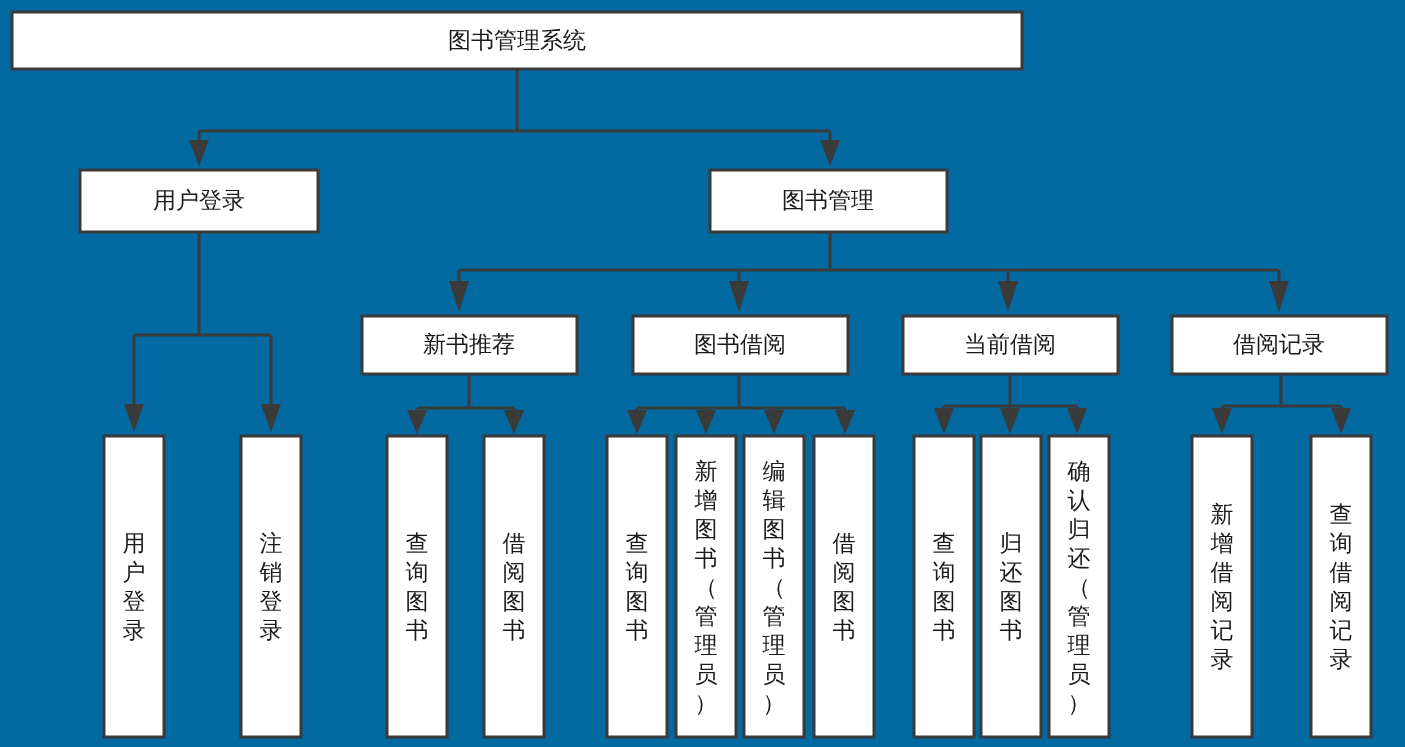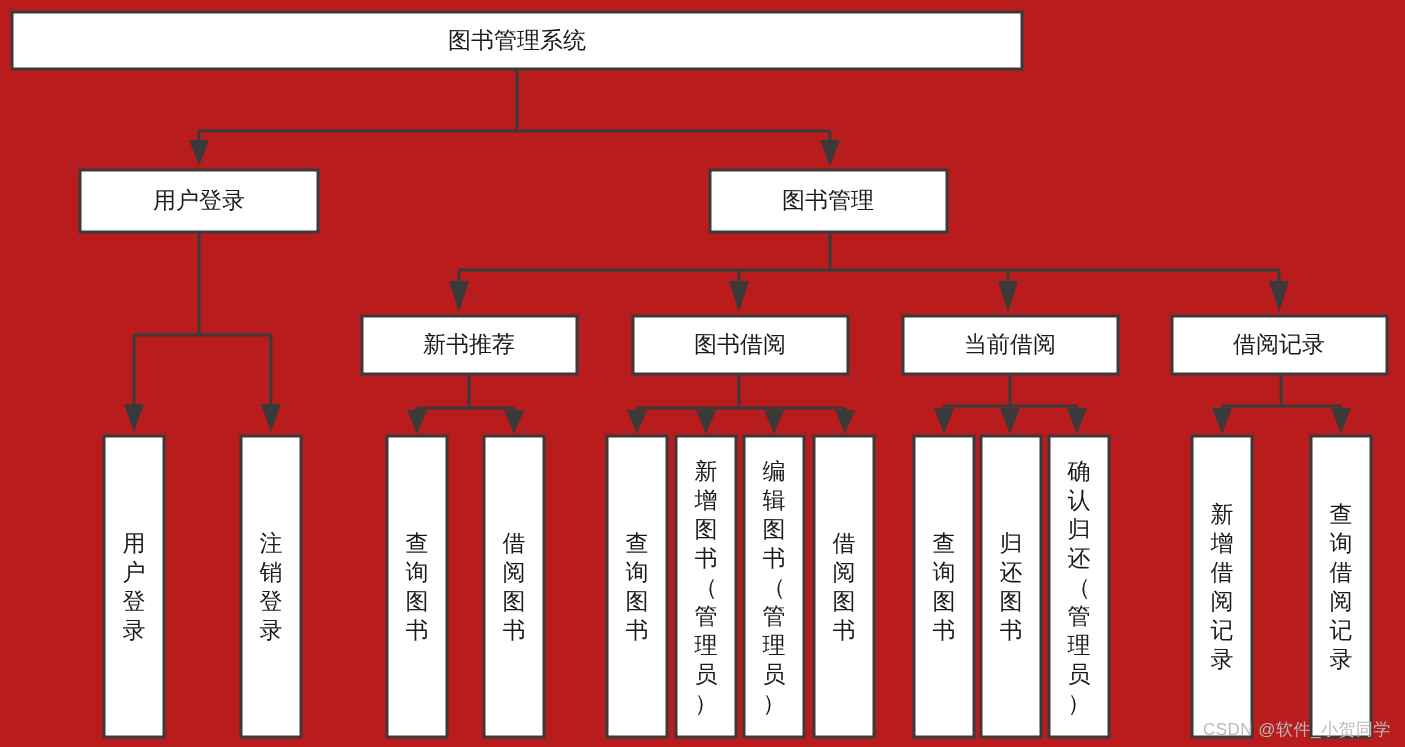--- a/index.html
+++ b/index.html
@@ -7,21 +7,21 @@
     padding: 0;
     background: #ffffff;
   }
   body {
     font-family: "Liberation Sans", "DejaVu Sans", sans-serif;
   }
   #canvas {
     position: relative;
     width: 1405px;
     height: 747px;
-    background: #b91c1c;
+    background: #0369a1;
     overflow: hidden;
   }
   svg#diagram {
     position: absolute;
     left: 0;
     top: 0;
     width: 1405px;
     height: 747px;
     display: block;
   }
@@ -230,14 +230,13 @@
           <text class="node-label-vertical" x="1222"><tspan x="1222" y="522.12">新</tspan><tspan x="1222" y="551.12">增</tspan><tspan x="1222" y="580.12">借</tspan><tspan x="1222" y="609.12">阅</tspan><tspan x="1222" y="638.12">记</tspan><tspan x="1222" y="667.12">录</tspan></text>
         </g>
         <g>
           <rect class="node-box" x="1311" y="436" width="60" height="301"></rect>
           <text class="node-label-vertical" x="1341"><tspan x="1341" y="522.12">查</tspan><tspan x="1341" y="551.12">询</tspan><tspan x="1341" y="580.12">借</tspan><tspan x="1341" y="609.12">阅</tspan><tspan x="1341" y="638.12">记</tspan><tspan x="1341" y="667.12">录</tspan></text>
         </g>
       </g>
 
   </svg>
 
-  <div class="watermark">CSDN @软件_小贺同学</div>
 </div>
 
 </body></html>

